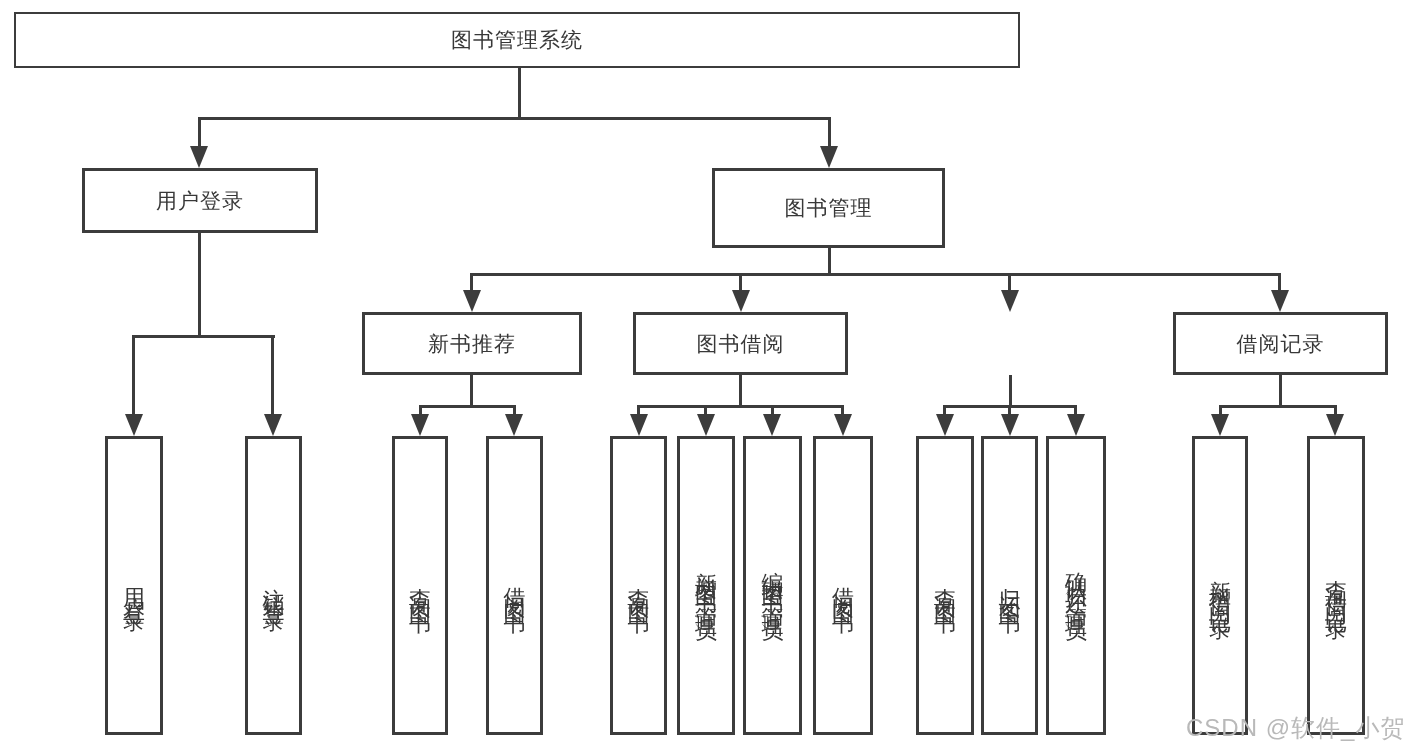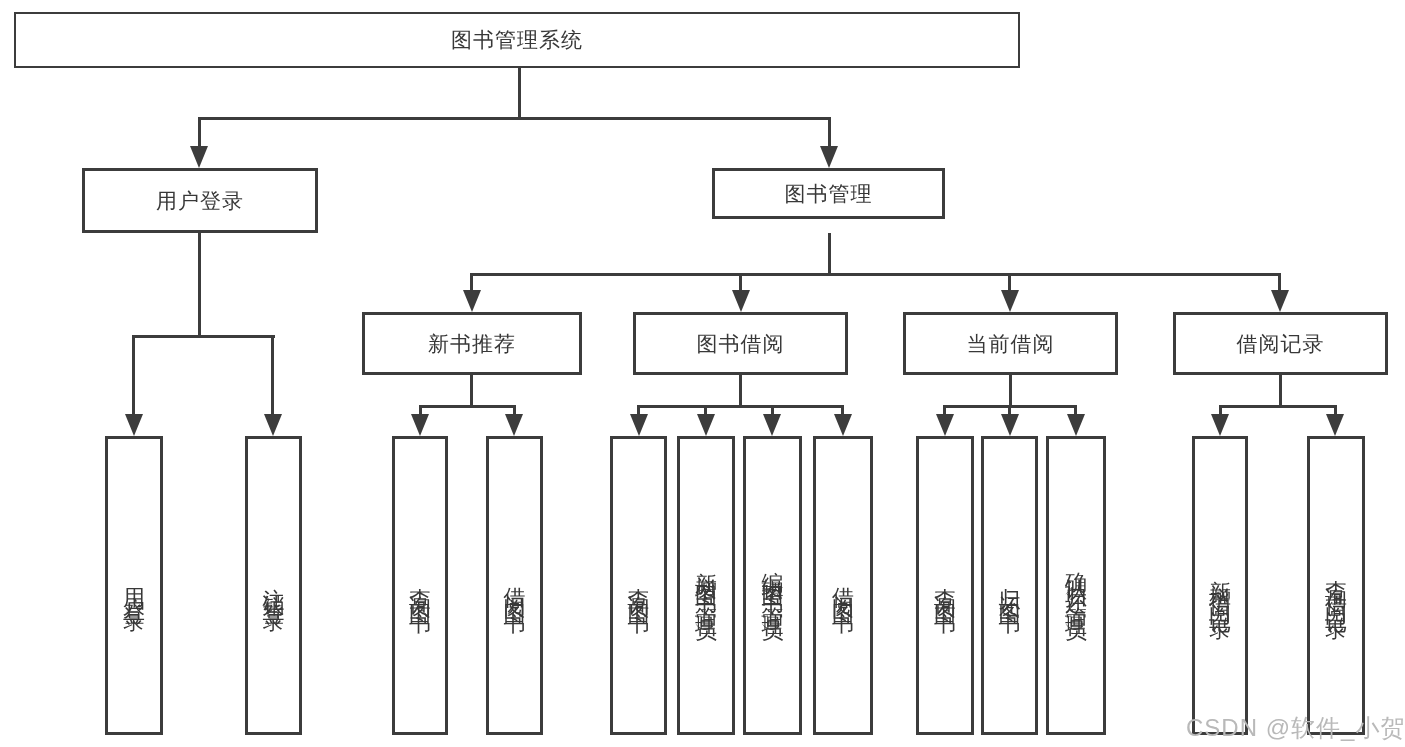--- a/index.html
+++ b/index.html
@@ -73,21 +73,21 @@
   <div class="vline" style="left:518px;top:68px;height:49px"></div>
   <div class="hline" style="left:198px;top:117px;width:633px"></div>
   <div class="vline" style="left:198px;top:117px;height:34px"></div>
   <div class="arrow-head" style="left:190px;top:146px"></div>
   <div class="vline" style="left:828px;top:117px;height:34px"></div>
   <div class="arrow-head" style="left:820px;top:146px"></div>
 
   <div class="box" style="left:82px;top:168px;width:236px;height:65px">
     <span>用户登录</span>
   </div>
-  <div class="box" style="left:712px;top:168px;width:233px;height:51px">
+  <div class="box" style="left:712px;top:168px;width:233px;height:80px">
     <span>图书管理</span>
   </div>
 
   <div class="vline" style="left:198px;top:233px;height:102px"></div>
   <div class="hline" style="left:132px;top:335px;width:143px"></div>
   <div class="vline" style="left:132px;top:335px;height:82px"></div>
   <div class="arrow-head" style="left:125px;top:414px"></div>
   <div class="vline" style="left:271px;top:335px;height:82px"></div>
   <div class="arrow-head" style="left:264px;top:414px"></div>
 
@@ -100,23 +100,20 @@
   <div class="vline" style="left:1008px;top:273px;height:22px"></div>
   <div class="arrow-head" style="left:1001px;top:290px"></div>
   <div class="vline" style="left:1278px;top:273px;height:22px"></div>
   <div class="arrow-head" style="left:1271px;top:290px"></div>
 
   <div class="box" style="left:633px;top:312px;width:215px;height:63px">
     <span>图书借阅</span>
   </div>
   <div class="box" style="left:362px;top:312px;width:220px;height:63px">
     <span>新书推荐</span>
-  </div>
-  <div class="box" style="left:903px;top:312px;width:215px;height:63px">
-    <span>当前借阅</span>
   </div>
   <div class="box" style="left:1173px;top:312px;width:215px;height:63px">
     <span>借阅记录</span>
   </div>
 
   <div class="vline" style="left:470px;top:375px;height:30px"></div>
   <div class="hline" style="left:419px;top:405px;width:97px"></div>
   <div class="vline" style="left:419px;top:405px;height:14px"></div>
   <div class="arrow-head" style="left:411px;top:414px"></div>
   <div class="vline" style="left:513px;top:405px;height:14px"></div>

